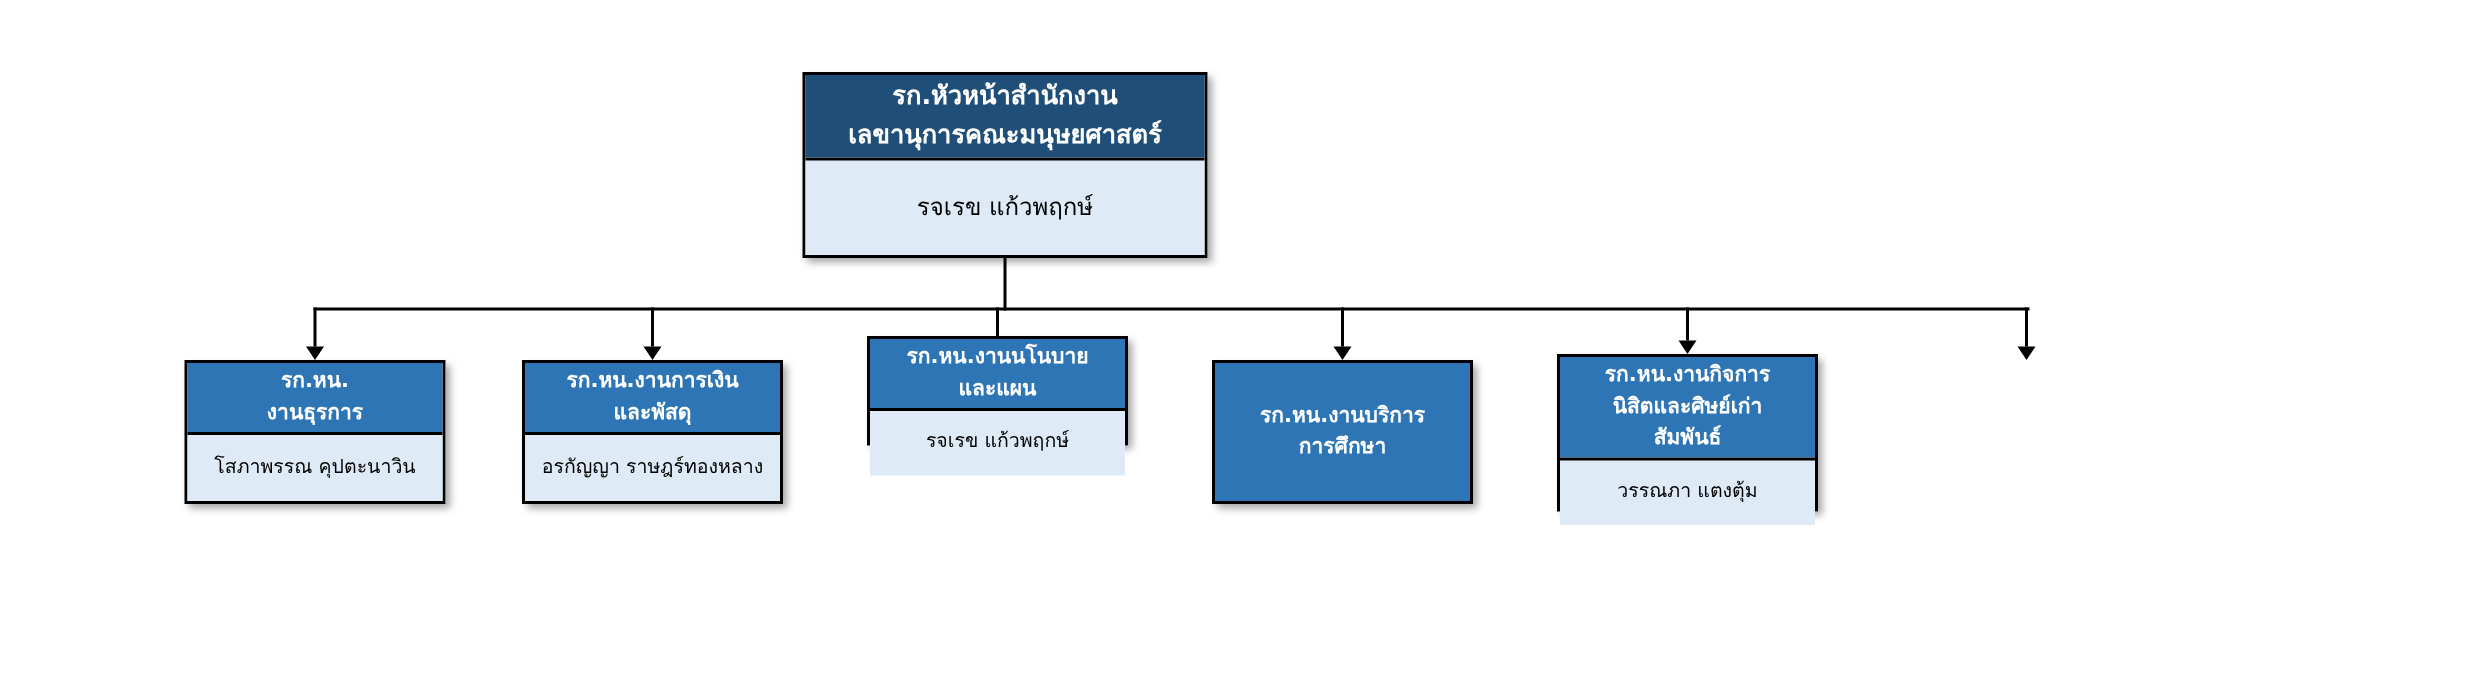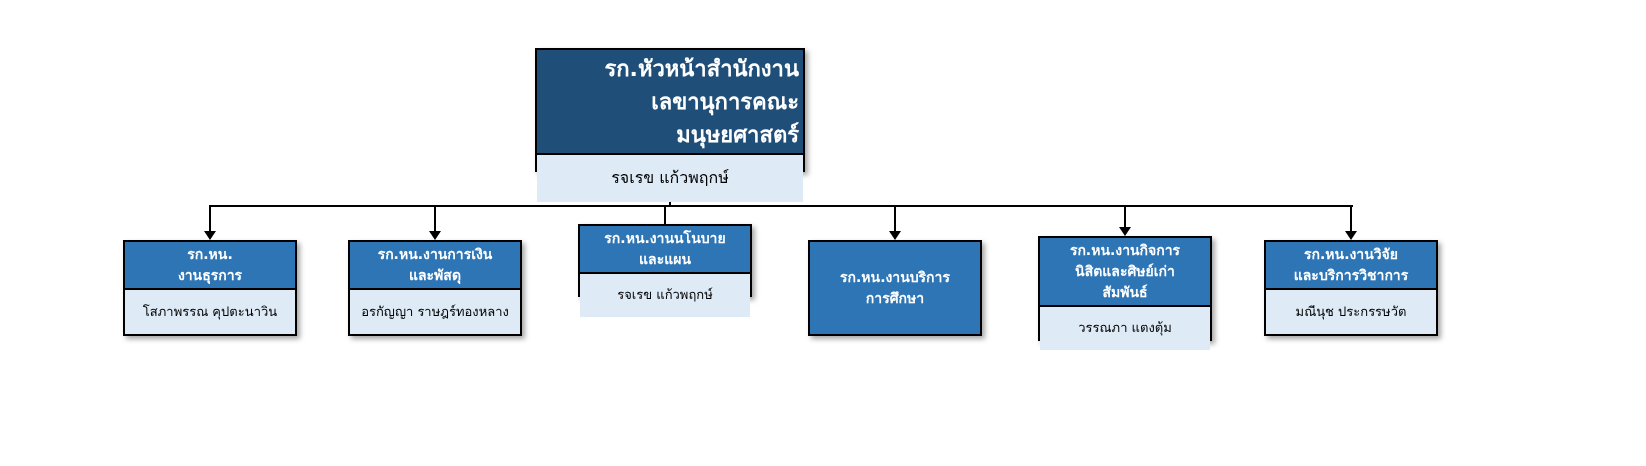--- a/index.html
+++ b/index.html
@@ -40,21 +40,21 @@
     border-top: 2px solid var(--border, #000000);
     color: #000000;
     display: flex;
     align-items: center;
     justify-content: center;
     white-space: pre-line;
     line-height: 1.3;
     padding: 13px 2px;
   }
   .root-node { left: 535px; top: 48px; width: 270px; height: 124px; }
-  .root-node .hdr { background: var(--root-header-bg, #1F4E79); font-size: 22px; text-align: right; }
+  .root-node .hdr { background: var(--root-header-bg, #1F4E79); font-size: 17px; }
   .root-node .nm  { height: 40px; font-size: 16px; }
 
   .child-node { width: 174px; }
   .child-node .hdr { background: var(--child-header-bg, #2E75B6); font-size: 14px; }
   .child-node .nm  { height: 24px; font-size: 13px; }
 
   .child-0 { left: 123px;  top: 240px; height: 96px; }
   .child-1 { left: 348px;  top: 240px; height: 96px; }
   .child-2 { left: 578px;  top: 224px; height: 73px; }
   .child-3 { left: 808px;  top: 240px; height: 96px; gap: 32px; }
@@ -141,19 +141,14 @@
 การศึกษา</div>
   </div>
 
   <div class="node child-node child-4">
     <div class="hdr">รก.หน.งานกิจการ
 นิสิตและศิษย์เก่า
 สัมพันธ์</div>
     <div class="nm">วรรณภา แตงตุ้ม</div>
   </div>
 
-  <div class="node child-node child-5">
-    <div class="hdr">รก.หน.งานวิจัย
-และบริการวิชาการ</div>
-    <div class="nm">มณีนุช ประกรรษวัต</div>
-  </div>
 
 </div>
 
 </body></html>

